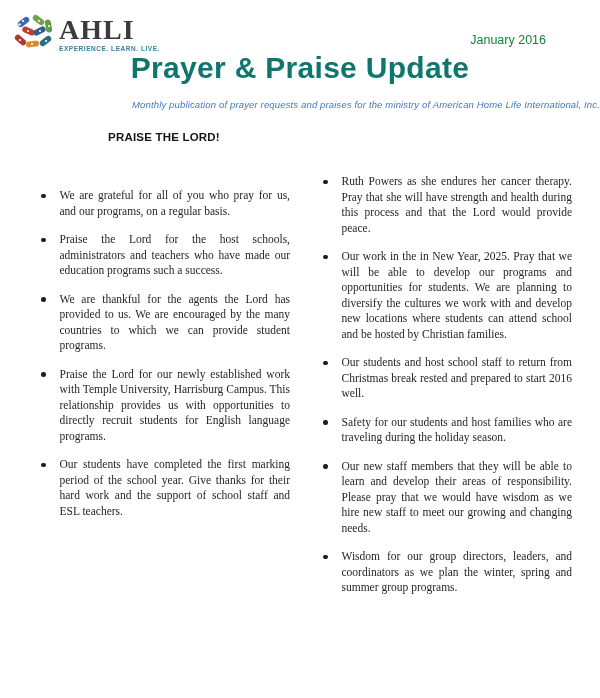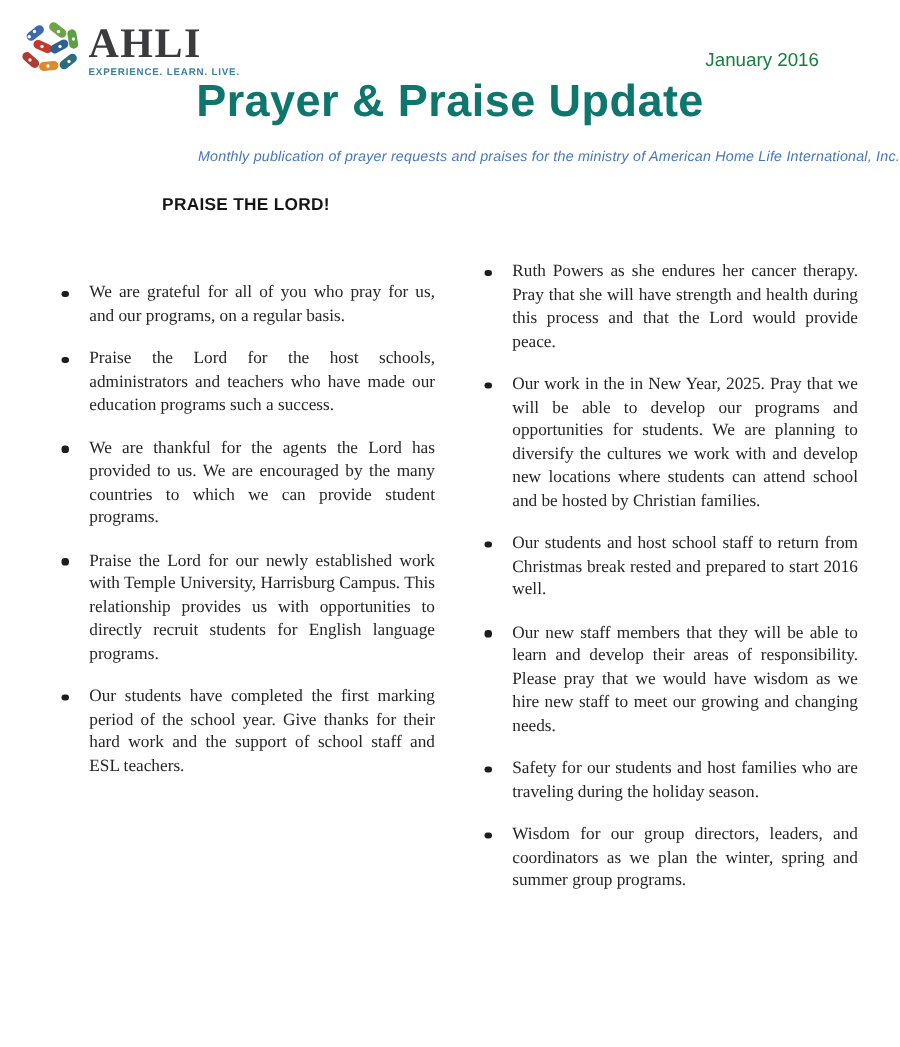--- a/index.html
+++ b/index.html
@@ -192,25 +192,25 @@
         <div class="item">
             <span class="bullet-dot"></span>
             <div class="item-text">Our work in the in New Year, 2025.  Pray that we will be able to develop our programs and opportunities for students. We are planning to diversify the cultures we work with and develop new locations where students can attend school and be hosted by Christian families.</div>
           </div>
         <div class="item">
             <span class="bullet-dot"></span>
             <div class="item-text">Our students and host school staff to return from Christmas break rested and prepared to start 2016 well.</div>
           </div>
         <div class="item">
             <span class="bullet-dot"></span>
+            <div class="item-text">Safety for our students and host families who are traveling during the holiday season.</div>
+          </div>
+        <div class="item">
+            <span class="bullet-dot"></span>
             <div class="item-text">Our new staff members that they will be able to learn and develop their areas of responsibility.  Please pray that we would have wisdom as we hire new staff to meet our growing and changing needs.</div>
-          </div>
-        <div class="item">
-            <span class="bullet-dot"></span>
-            <div class="item-text">Safety for our students and host families who are traveling during the holiday season.</div>
           </div>
         <div class="item">
             <span class="bullet-dot"></span>
             <div class="item-text">Wisdom for our group directors, leaders, and coordinators as we plan the winter, spring and summer group programs.</div>
           </div>
       </div>
     </div>
 
   </div>
 </div>

